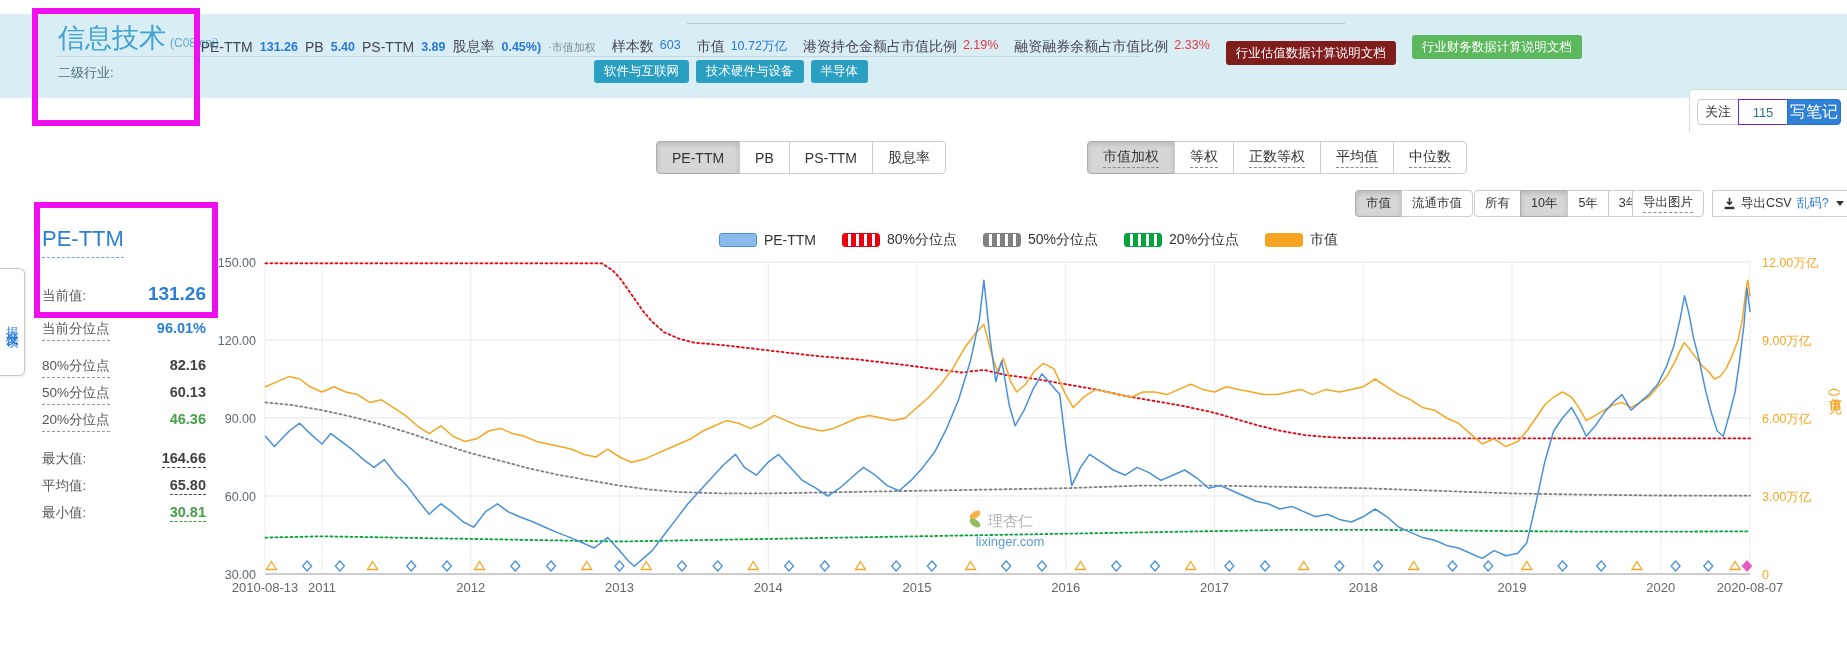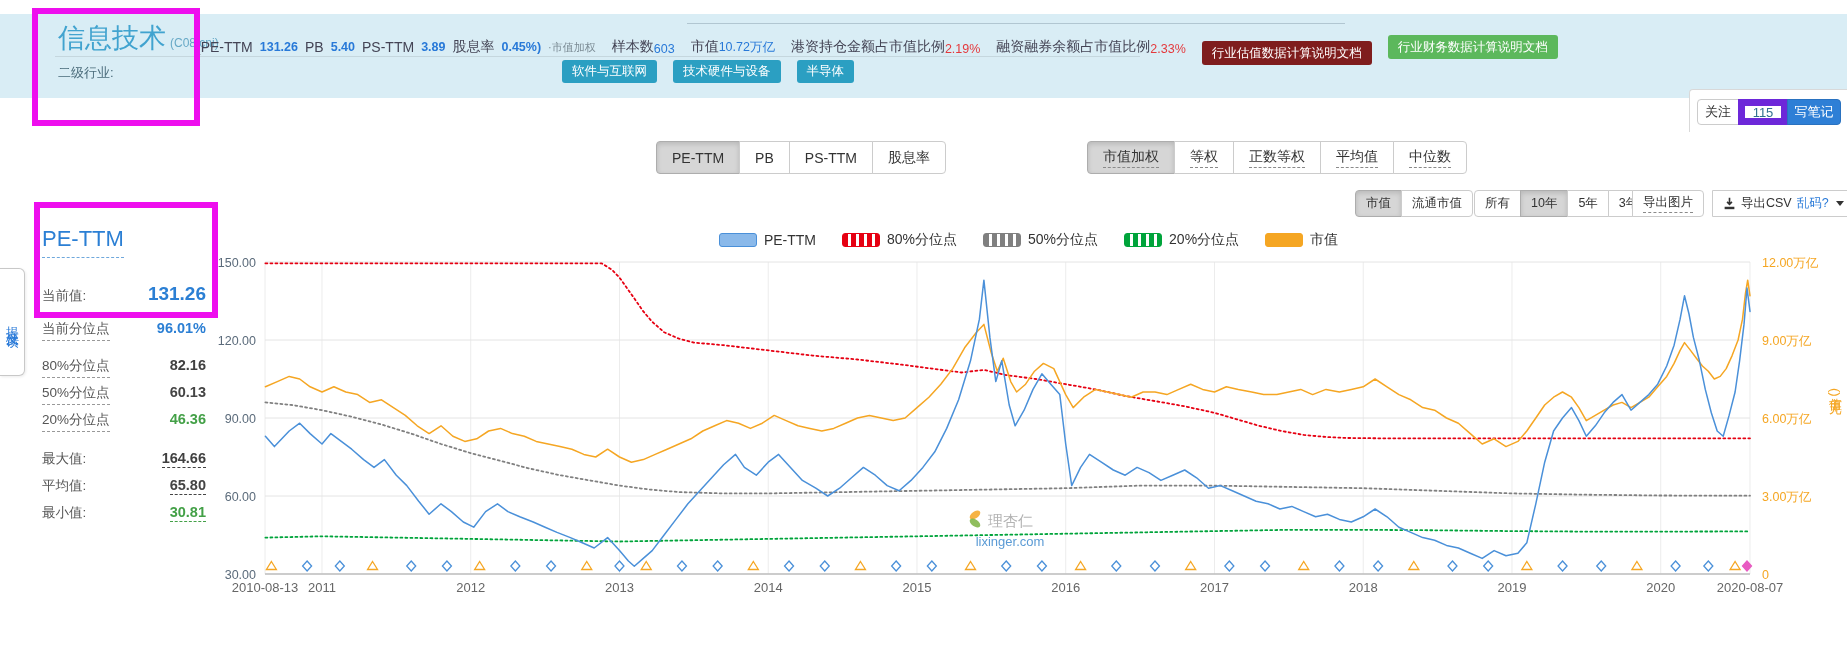--- a/index.html
+++ b/index.html
@@ -14,42 +14,42 @@
   .hline { left:55px; top:56px; width:1085px; height:1px; background:rgba(0,0,0,.09); }
   .title-block { left:58px; top:20px; white-space:nowrap; }
   .ind-title { font-size:27px; color:#41a3cf; }
   .ind-code { font-size:12px; color:#67a9c6; margin-left:4px; }
   .sub-label { left:58px; top:64px; font-size:13px; color:#4a6b7a; }
   .stats-row { left:196px; top:29px; display:flex; align-items:center; gap:16px; white-space:nowrap; }
   .metric-group { display:flex; align-items:center; gap:7px; }
   .mlabel { font-size:14px; color:#445; }
   .mval { font-size:12.5px; color:#2879d8; font-weight:bold; }
   .msuffix { font-size:11px; color:#7d8d96; }
-  .stat-pair { display:flex; align-items:flex-end; gap:0; }
+  .stat-pair { display:flex; align-items:flex-start; gap:6px; }
   .sval-blue { font-size:12.5px; color:#2879d8; }
   .sval-red { font-size:12.5px; color:#e4393c; }
   .doc-btn { height:24px; display:inline-flex; align-items:center; padding:0 10px;
     font-size:12.5px; color:#fff; border-radius:3px; cursor:pointer; }
   .doc-teal { background:#7f1d1d;margin-top:12px; }
   .doc-green { background:#5cb85c; }
-  .tag-row { left:562px; top:60px; display:flex; gap:16px; }
+  .tag-row { left:594px; top:60px; display:flex; gap:7px; }
   .tag { height:23px; display:inline-flex; align-items:center; padding:0 10px;
     background:#2b9fc2; color:#fff; font-size:12.5px; border-radius:3px; cursor:pointer; }
 
   
   .follow-wrap { left:1689px; top:89px; width:158px; height:43px; background:#fff;
     border-left:1px solid #d9d9d9; border-top:1px solid #d9d9d9; border-radius:4px 0 0 0; }
   .follow-btn { left:1697px; top:99px; width:42px; height:26px; border:1px solid #ccc;
     border-radius:4px 0 0 4px; background:#fff; font-size:13px; color:#333;
     display:flex; align-items:center; justify-content:center; cursor:pointer; }
-  .follow-count { left:1738px; top:99px; width:50px; height:26px; border:7px solid #6d28d9;
+  .follow-count { left:1738px; top:99px; width:50px; height:26px; border:1px solid #6d28d9;
     background:#fff; font-size:13px; color:#31708f;
     display:flex; align-items:center; justify-content:center; }
   .note-btn { left:1787px; top:99px; width:54px; height:26px; background:#2e7fd6;
-    border:1px solid #2a72c0; border-radius:0 4px 4px 0; font-size:13px; color:#fff;
+    border:1px solid #2a72c0; border-radius:0 4px 4px 0; font-size:16px; color:#fff;
     display:flex; align-items:center; justify-content:center; cursor:pointer; }
 
   
   .feedback { left:0; top:268px; width:25px; height:108px; background:#fff;
     border:1px solid #c8c8c8; border-left:none; border-radius:0 6px 6px 0;
     box-shadow:1px 1px 3px rgba(0,0,0,.08); display:flex; align-items:center; justify-content:center;
     writing-mode:vertical-lr; text-orientation:upright; font-size:13px; color:#2879d8;
     letter-spacing:3px; cursor:pointer; }
 
   

